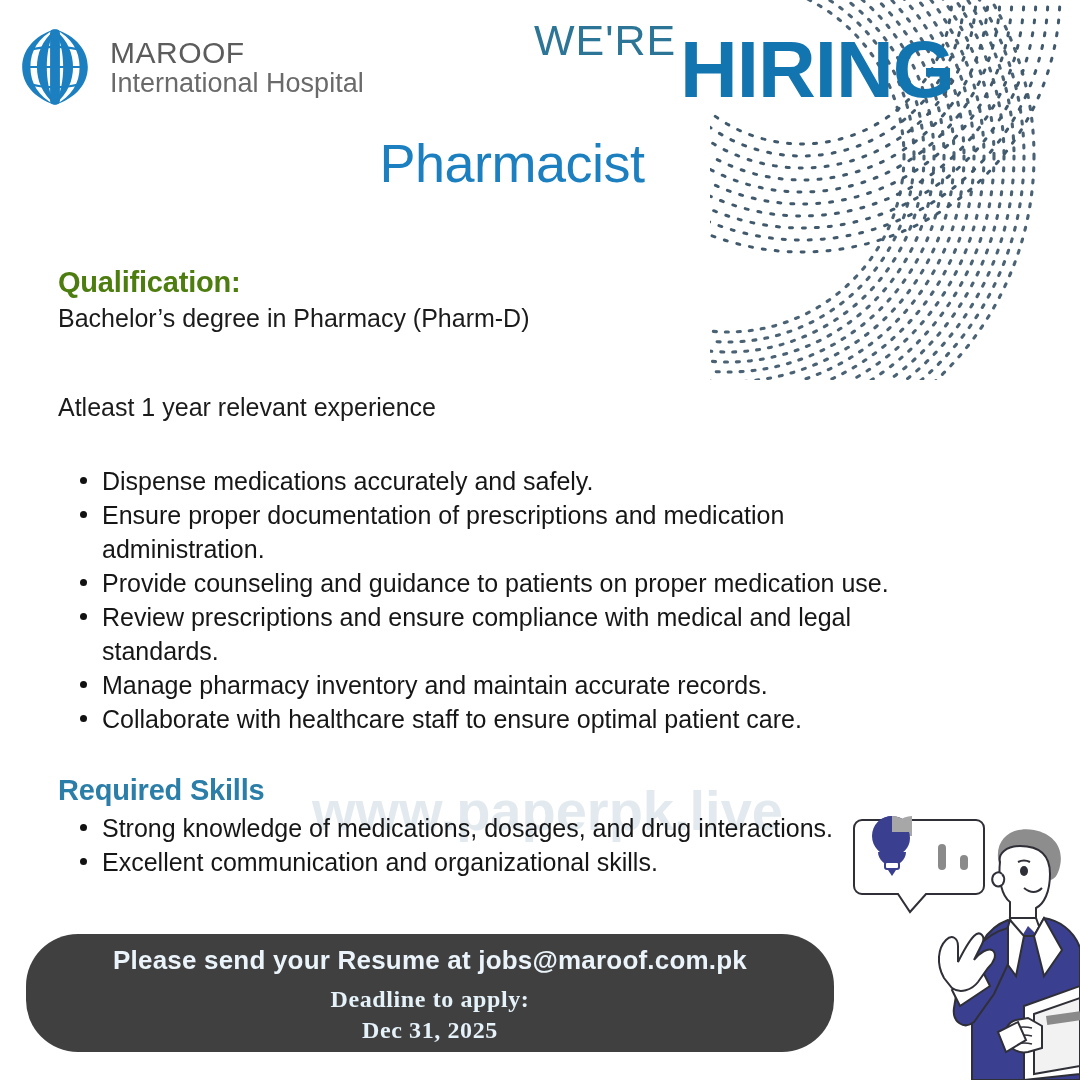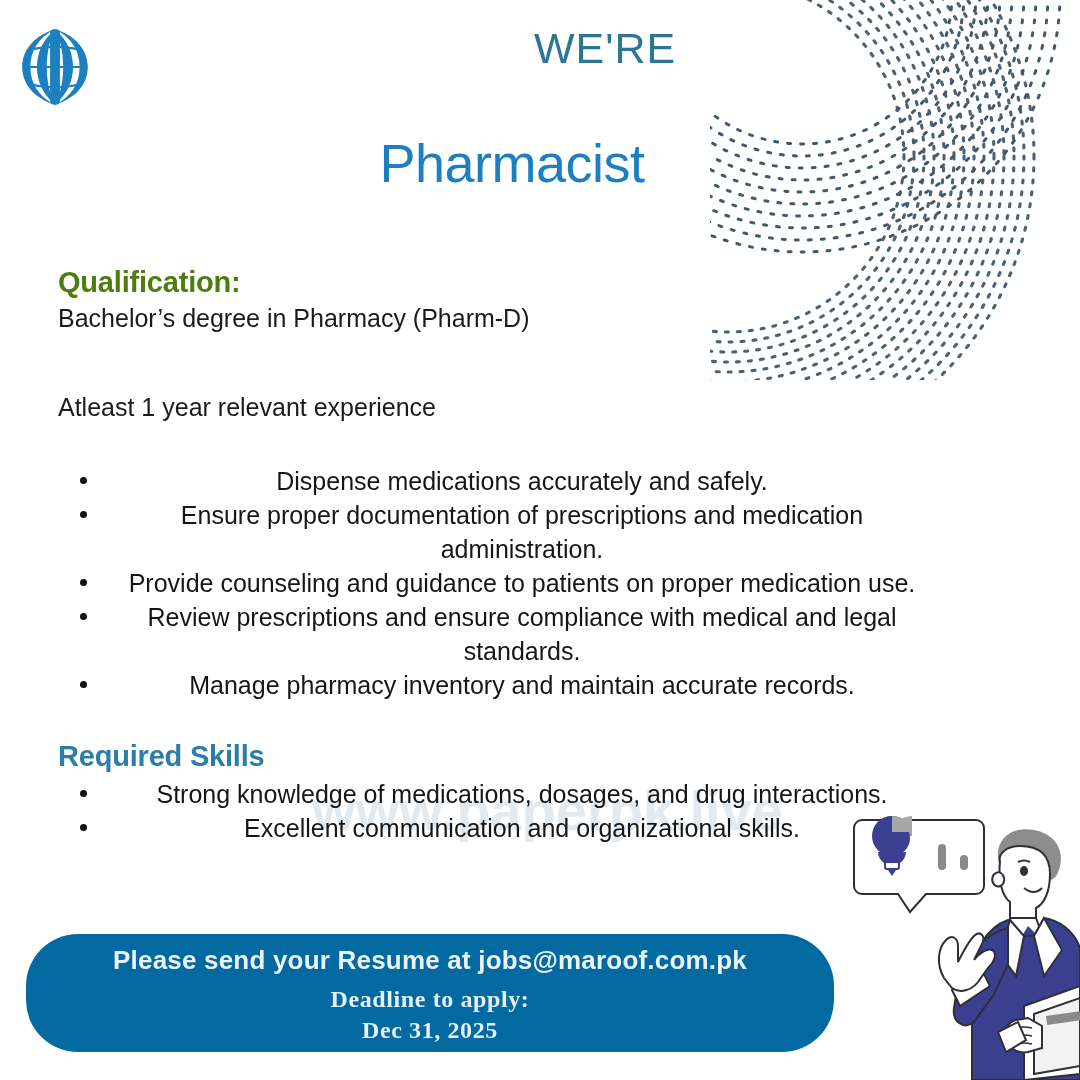--- a/index.html
+++ b/index.html
@@ -55,21 +55,21 @@
     position: absolute;
     top: 12px;
     left: 520px;
     width: 500px;
     height: 110px;
     z-index: 4;
   }
   .were-text {
     position: absolute;
     left: 14px;
-    top: 12px;
+    top: 4px;
     font-size: 43px;
     font-weight: 400;
     letter-spacing: 1px;
     color: #2c7596;
   }
   .hiring-text {
     position: absolute;
     left: 160px;
     top: 18px;
     font-size: 80px;
@@ -116,21 +116,20 @@
     margin: 0;
     line-height: 1.25;
   }
   .gap-md { height: 58px; }
   .gap-sm { height: 38px; }
 
   ul.bullets {
     margin: 2px 16px 0 0;
     padding-left: 44px;
     list-style: none;
-    text-align: center;
   }
   ul.bullets li {
     font-size: 25px;
     color: #161616;
     line-height: 1.36;
     position: relative;
     margin-bottom: 0px;
   }
   ul.bullets li::before {
     content: "";
@@ -158,21 +157,21 @@
     white-space: nowrap;
   }
 
   
   .cta-box {
     position: absolute;
     left: 26px;
     top: 934px;
     width: 808px;
     height: 118px;
-    background: #0369a1;
+    background: #404040;
     border-radius: 52px;
     z-index: 6;
     display: flex;
     flex-direction: column;
     align-items: center;
     justify-content: center;
     padding-top: 2px;
     box-sizing: border-box;
   }
   .cta-line1 {
@@ -251,25 +250,28 @@
       <path d="M50 4 C76 12 90 30 90 50 C90 70 76 88 50 96 C70 86 80 70 80 50 C80 30 70 14 50 4 Z"></path>
       <rect x="44" y="4" width="12" height="92" rx="5"></rect>
     </g>
     <g stroke="#1b7fc0" stroke-width="2.6" fill="none">
       <line x1="12" y1="50" x2="88" y2="50"></line>
       <path d="M18 30 C34 24 66 24 82 30"></path>
       <path d="M18 70 C34 76 66 76 82 70"></path>
     </g>
   </svg>
   <div class="logo-text">
+    <span class="logo-name">MAROOF</span>
+    <span class="logo-sub">International Hospital</span>
   </div>
 </div>
 
 <div class="hiring-wrap">
   <span class="were-text">WE'RE</span>
+  <span class="hiring-text">HIRING</span>
 </div>
 
 <div class="job-title">Pharmacist</div>
 
 <div class="content">
 
   <div class="section">
     <div class="sec-heading teal">Qualification:</div>
     <p class="sec-body">Bachelor’s degree in Pharmacy (Pharm-D)</p>
   </div>
@@ -282,20 +284,21 @@
 
   <div class="gap-sm"></div>
 
   <div class="section">
     <ul class="bullets">
       <li>Dispense medications accurately and safely.</li>
       <li>Ensure proper documentation of prescriptions and medication administration.</li>
       <li>Provide counseling and guidance to patients on proper medication use.</li>
       <li>Review prescriptions and ensure compliance with medical and legal standards.</li>
       <li>Manage pharmacy inventory and maintain accurate records.</li>
+      <li>Collaborate with healthcare staff to ensure optimal patient care.</li>
     </ul>
   </div>
 
   <div class="gap-sm"></div>
 
   <div class="section">
     <div class="sec-heading">Required Skills</div>
     <ul class="bullets tight">
       <li>Strong knowledge of medications, dosages, and drug interactions.</li>
       <li>Excellent communication and organizational skills.</li>

